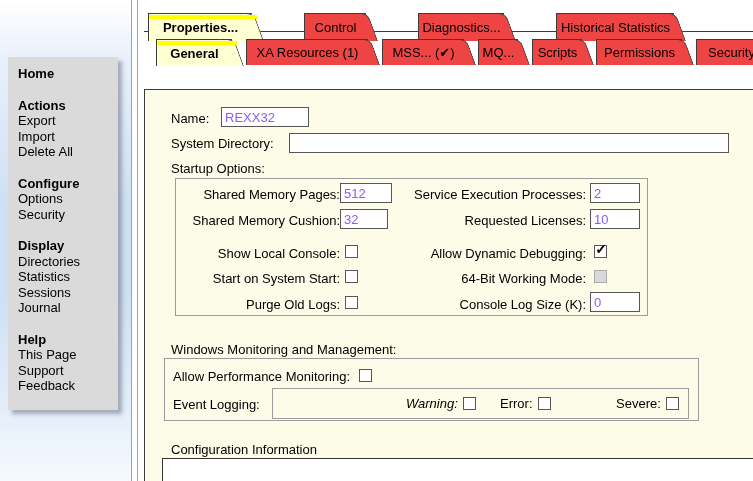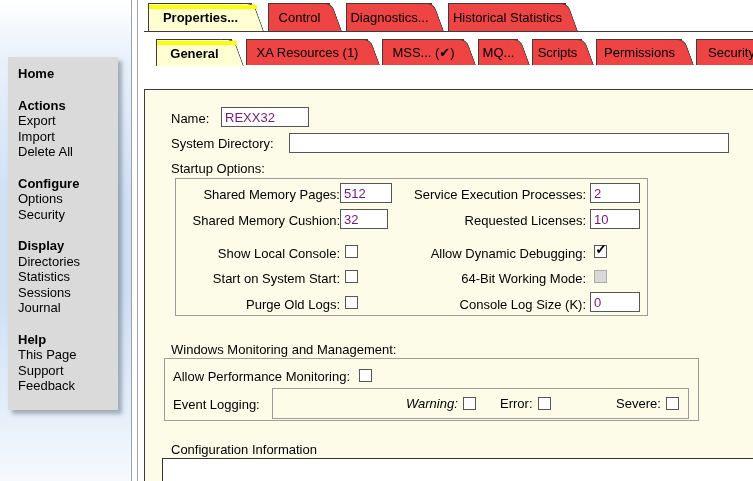--- a/index.html
+++ b/index.html
@@ -10,42 +10,42 @@
     background:linear-gradient(180deg,#ffffff 0%,#e9f1fb 12%,#cfe0f5 42%,#cfe0f5 62%,#e4eefa 85%,#f6fafe 100%);}
   .frame-line{position:absolute;top:0;width:1px;height:481px;background:#a3a3a3;}
   
   .sidebar{position:absolute;left:8px;top:57px;width:110px;height:353px;background:#dadada;
     box-shadow:4px 4px 4px rgba(105,115,128,.55);padding:9px 0 0 10px;box-sizing:border-box;line-height:15.5px;}
   .sidebar .hdr{font-weight:700;margin-top:16px;}
   .sidebar .hdr.first{margin-top:0;}
   .sidebar .lnk{cursor:pointer;}
   
   .tabrow{position:absolute;display:flex;align-items:stretch;z-index:5;}
-  #tabrow1{left:148px;top:3px;height:28px;}
+  #tabrow1{left:148px;top:13px;height:28px;gap:36px;}
   #tabrow2{left:156px;top:39px;height:27px;}
   .tab{position:relative;background:#ef4444;border:1px solid #3c3c3c;border-right:0;border-bottom:0;
        display:flex;align-items:center;justify-content:center;box-sizing:border-box;cursor:pointer;}
   #tabrow1 .tab{margin-right:16px;}
   #tabrow2 .tab{margin-right:14px;height:26px;}
   #tabrow2 .tab.active{height:27px;}
   .tab::after{content:"";position:absolute;top:-1px;right:-12px;width:14px;height:calc(100% + 1px);
        background:inherit;border-top:1px solid #3c3c3c;border-right:1px solid #3c3c3c;
        border-top-right-radius:7px;transform:skewX(20deg);transform-origin:0 100%;box-sizing:border-box;}
   .tab .tab-label{position:relative;z-index:2;white-space:nowrap;}
   .tab.active{background:#ffffd2;}
   .tab.active .tab-label{font-weight:700;}
   .tab.active::before{content:"";position:absolute;top:1px;left:0;right:-5px;height:4px;background:#ffff00;z-index:1;}
   #tabline{position:absolute;left:144px;top:31px;width:609px;height:1px;background:#3c3c3c;z-index:1;}
   
   .pane{position:absolute;left:144px;top:65px;width:609px;height:416px;background:#fdfce9;
         border-left:1px solid #3c3c3c;border-top:1px solid #3c3c3c;box-sizing:border-box;overflow:hidden;z-index:2;margin-top:24px;}
   .lbl{position:absolute;white-space:nowrap;line-height:15px;}
   .gb{position:absolute;border:1px solid #9c9c9c;box-sizing:border-box;}
   .txt{position:absolute;height:20px;box-sizing:border-box;border:1px solid #565656;background:#fff;
-       font-family:"Liberation Sans",sans-serif;font-size:13px;padding:1px 3px;color:#701a75;}
+       font-family:"Liberation Sans",sans-serif;font-size:13px;padding:1px 3px;color:#8b5cf6;}
   .cb{position:absolute;width:13px;height:13px;border:1px solid #565656;background:#fff;box-sizing:border-box;cursor:pointer;}
   .cb .glyph{position:absolute;left:-1px;top:-4px;width:14px;text-align:center;font-size:14px;font-weight:700;line-height:15px;}
   .cb.disabled{background:#d9d9d9;border-color:#ababab;cursor:default;}
   .c1{left:4px;width:160px;text-align:right;}
   .c2{left:180px;width:230px;text-align:right;}
   .pair{position:absolute;display:flex;align-items:center;gap:5px;height:15px;}
   .pair .cb{position:relative;flex:0 0 13px;}
   .config-box{position:absolute;left:17px;top:368px;width:592px;height:60px;border:1px solid #333;background:#fff;
       box-sizing:border-box;font-family:"DejaVu Sans Mono",monospace;font-size:13.5px;line-height:18px;
       padding:2px 4px;white-space:pre;cursor:text;}

